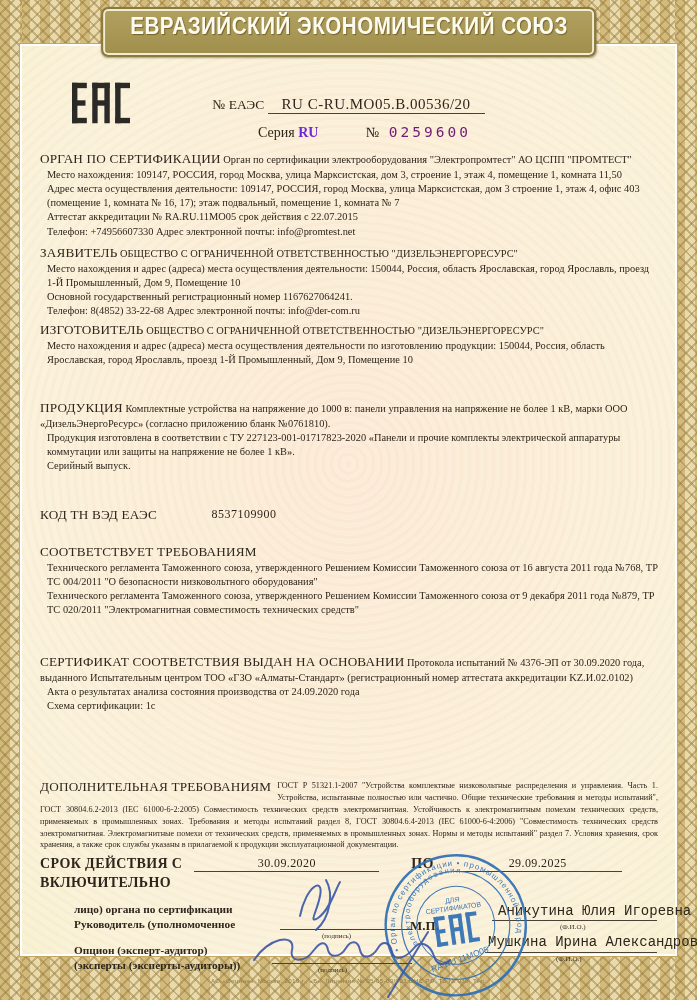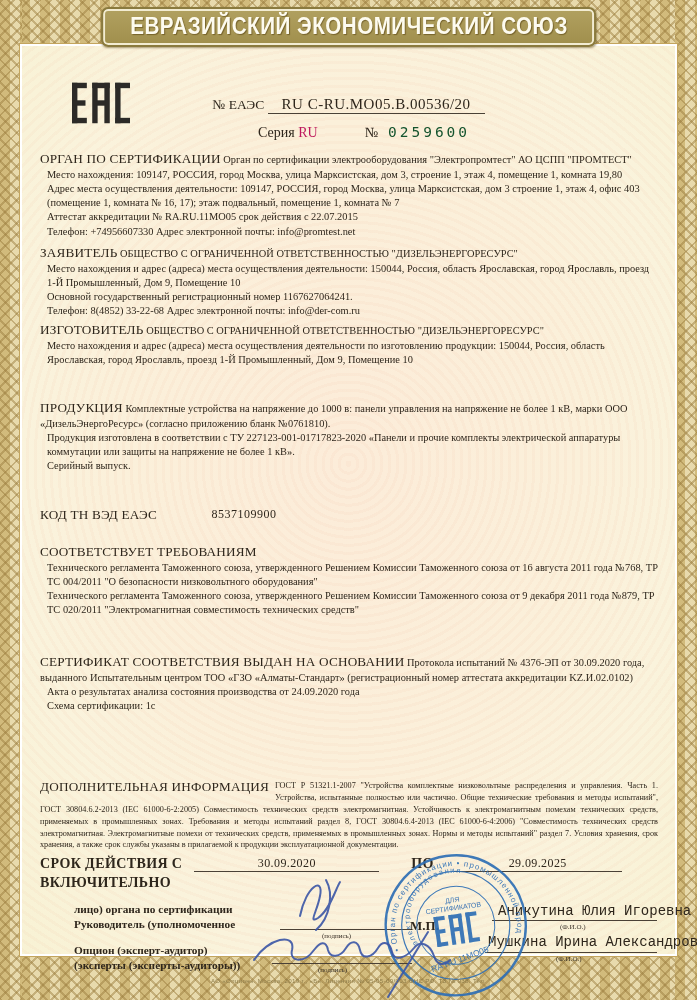--- a/index.html
+++ b/index.html
@@ -17,36 +17,36 @@
   .band-right{right:0;top:0;bottom:0;width:22px;}
   .paper{position:absolute;left:22px;top:46px;right:22px;bottom:46px;
         background:
           repeating-radial-gradient(circle at 50% 46%, rgba(236,168,138,.07) 0 3px, rgba(255,255,255,0) 3px 8px),
           radial-gradient(ellipse at 50% 46%, #fcecd9 0%, #fbf0da 50%, #faf3dc 72%, #f8f2d4 100%);
         box-shadow:0 0 0 2px #fff, 0 0 0 3px #c3a55e;}
   
   .banner{position:absolute;left:50%;top:7px;transform:translateX(-50%);z-index:4;
         background:linear-gradient(#b1a160,#a08f4c);border:2px solid #8a7a3e;border-radius:7px;
         box-shadow:inset 0 0 0 2px #f2ecd2, 0 1px 2px rgba(90,70,20,.5);
-        padding:5px 18px 6px;white-space:nowrap;}
+        padding:5px 18px 16px;white-space:nowrap;}
   .banner span{font-family:"Liberation Sans",sans-serif;font-weight:700;font-size:21.5px;
         letter-spacing:.5px;color:#fdfbef;display:inline-block;transform:scale(.96,1.12);
         text-shadow:1px 1px 1px rgba(90,70,20,.65);}
   
   .eac-logo{position:absolute;left:72px;top:82px;z-index:3;}
   
   .title{position:absolute;left:0;right:0;top:60px;text-align:center;z-index:3;}
   .title span{font-family:"Liberation Sans",sans-serif;font-weight:700;font-size:23px;letter-spacing:2px;
         color:#c6a24b;display:inline-block;transform:scaleY(1.12);
         text-shadow:1px 1px 0 #8d7030,-1px -1px 0 #e9d9a4,0 0 1px #8d7030;}
   .numrow{position:absolute;left:0;right:0;top:96px;text-align:center;z-index:3;font-size:13.5px;}
   .numrow .val{font-size:15px;letter-spacing:.5px;border-bottom:1px solid #4a4136;padding:0 14px 1px;}
   .serrow{position:absolute;left:258px;top:124px;z-index:3;font-size:14px;}
-  .serrow .red{color:#be185d;font-weight:400;}
-  .serrow .digits{color:#14532d;font-family:"DejaVu Sans Mono",monospace;font-size:14.5px;letter-spacing:3px;margin-left:6px;}
+  .serrow .red{color:#6d28d9;font-weight:700;}
+  .serrow .digits{color:#701a75;font-family:"DejaVu Sans Mono",monospace;font-size:14.5px;letter-spacing:3px;margin-left:6px;}
   .serrow .no2{margin-left:44px;}
   
   .sec{position:absolute;left:40px;width:618px;font-size:10.4px;line-height:1.36;z-index:3;text-align:left;}
   .sh{font-weight:400;font-size:13.2px;letter-spacing:.2px;}
   .sec .ln{padding-left:7px;}
   .code-val{display:inline-block;margin-left:52px;font-size:12px;letter-spacing:.5px;vertical-align:1px;}
   .addl{font-size:8.2px;line-height:1.45;text-align:justify;}
   .addl .sh{float:left;margin-right:6px;line-height:1.1;}
   
   .validity{position:absolute;left:40px;top:856px;width:618px;z-index:3;}
@@ -111,21 +111,21 @@
   <div class="serrow">
     <span>Серия</span>
     <span class="red">RU</span>
     <span class="no2">№</span>
     <span class="digits">0259600</span>
   </div>
 
   <div class="sec" style="top:150px;">
     <div><span class="sh">ОРГАН ПО СЕРТИФИКАЦИИ</span>
       <span>Орган по сертификации электрооборудования "Электропромтест" АО ЦСПП "ПРОМТЕСТ"</span></div>
-    <div class="ln">Место нахождения: 109147, РОССИЯ, город Москва, улица Марксистская, дом 3, строение 1, этаж 4, помещение 1, комната 19,80</div>
+    <div class="ln">Место нахождения: 109147, РОССИЯ, город Москва, улица Марксистская, дом 3, строение 1, этаж 4, помещение 1, комната 11,50</div>
     <div class="ln">Адрес места осуществления деятельности: 109147, РОССИЯ, город Москва, улица Марксистская, дом 3 строение 1, этаж 4, офис 403 (помещение 1, комната № 16, 17); этаж подвальный, помещение 1, комната № 7</div>
     <div class="ln">Аттестат аккредитации № RA.RU.11МО05 срок действия с 22.07.2015</div>
     <div class="ln">Телефон: +74956607330 Адрес электронной почты: info@promtest.net</div>
   </div>
 
   <div class="sec" style="top:244px;">
     <div><span class="sh">ЗАЯВИТЕЛЬ</span>
       <span>ОБЩЕСТВО С ОГРАНИЧЕННОЙ ОТВЕТСТВЕННОСТЬЮ "ДИЗЕЛЬЭНЕРГОРЕСУРС"</span></div>
     <div class="ln">Место нахождения и адрес (адреса) места осуществления деятельности: 150044, Россия, область Ярославская, город Ярославль, проезд 1-Й Промышленный, Дом 9, Помещение 10</div>
     <div class="ln">Основной государственный регистрационный номер 1167627064241.</div>
@@ -157,21 +157,21 @@
   </div>
 
   <div class="sec" style="top:653px;">
     <div><span class="sh">СЕРТИФИКАТ СООТВЕТСТВИЯ  ВЫДАН НА ОСНОВАНИИ</span>
       <span>Протокола испытаний № 4376-ЭП от 30.09.2020 года, выданного Испытательным центром ТОО «ГЗО «Алматы-Стандарт» (регистрационный номер аттестата аккредитации KZ.И.02.0102)</span></div>
     <div class="ln">Акта о результатах анализа состояния производства от 24.09.2020 года</div>
     <div class="ln">Схема сертификации: 1с</div>
   </div>
 
   <div class="sec addl" style="top:780px;">
-    <span class="sh">ДОПОЛНИТЕЛЬНАЯ ИНФОРМАЦИЯ</span>
+    <span class="sh">ДОПОЛНИТЕЛЬНАЯ ТРЕБОВАНИЯМ</span>
     <span>ГОСТ Р 51321.1-2007 "Устройства комплектные низковольтные распределения и управления. Часть 1. Устройства, испытанные полностью или частично. Общие технические требования и методы испытаний", ГОСТ 30804.6.2-2013 (IEC 61000-6-2:2005) Совместимость технических средств электромагнитная. Устойчивость к электромагнитным помехам технических средств, применяемых в промышленных зонах. Требования и методы испытаний раздел 8, ГОСТ 30804.6.4-2013 (IEC 61000-6-4:2006) "Совместимость технических средств электромагнитная. Электромагнитные помехи от технических средств, применяемых в промышленных зонах. Нормы и методы испытаний" раздел 7. Условия хранения, срок хранения, а также срок службы указаны в прилагаемой к продукции эксплуатационной документации.</span>
   </div>
 
   <div class="validity">
     <div class="vrow">
       <span>СРОК ДЕЙСТВИЯ С</span>
       <span class="blankline bl1">30.09.2020</span>
       <span class="po">ПО</span>
       <span class="blankline bl2">29.09.2025</span>
     </div>

